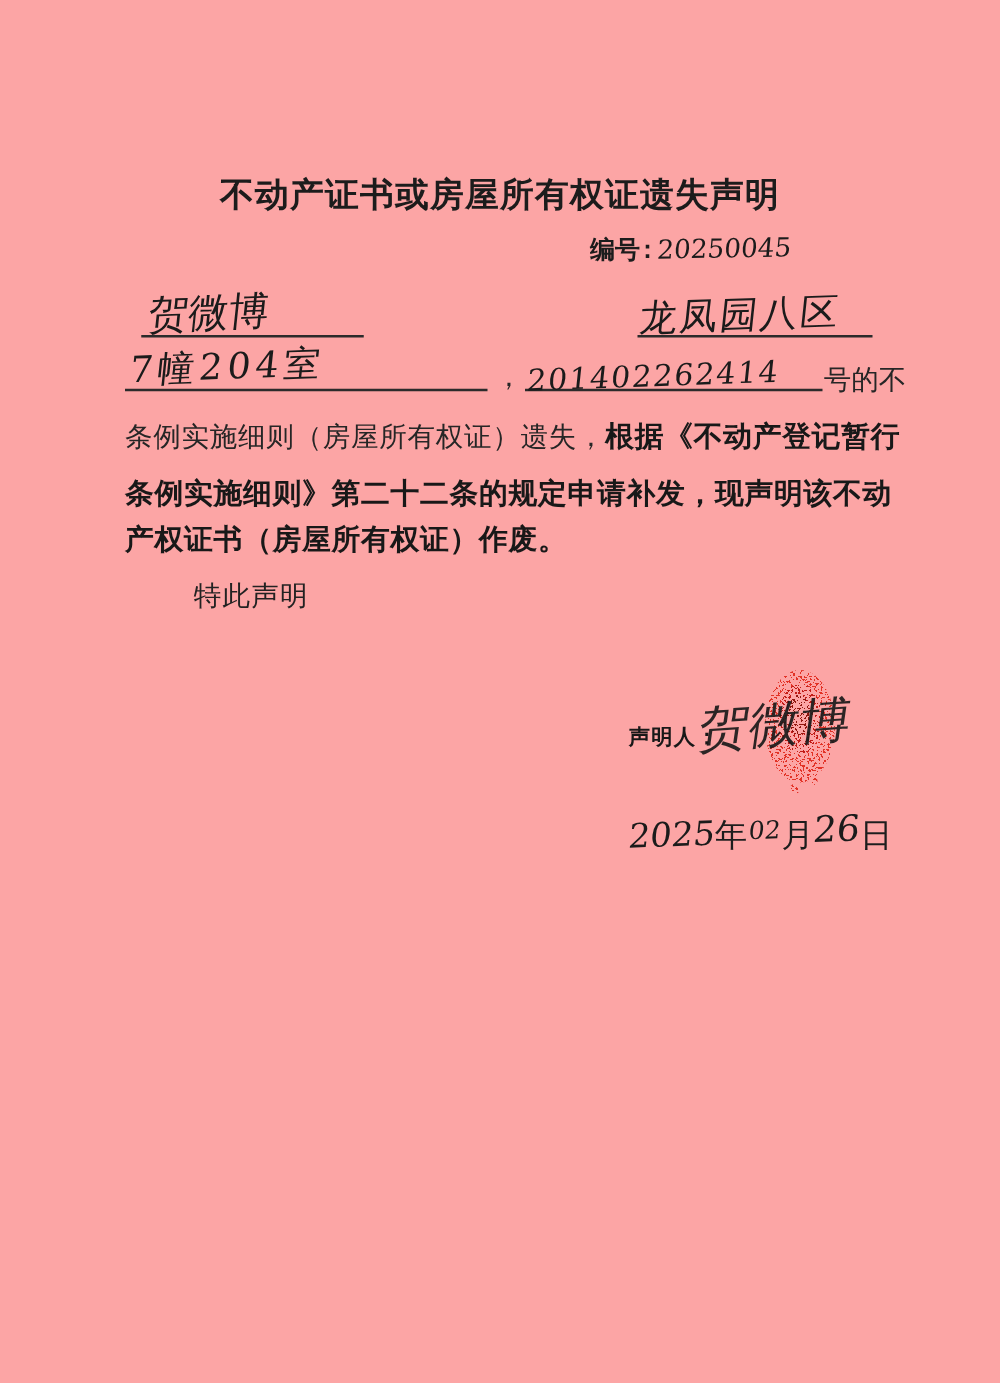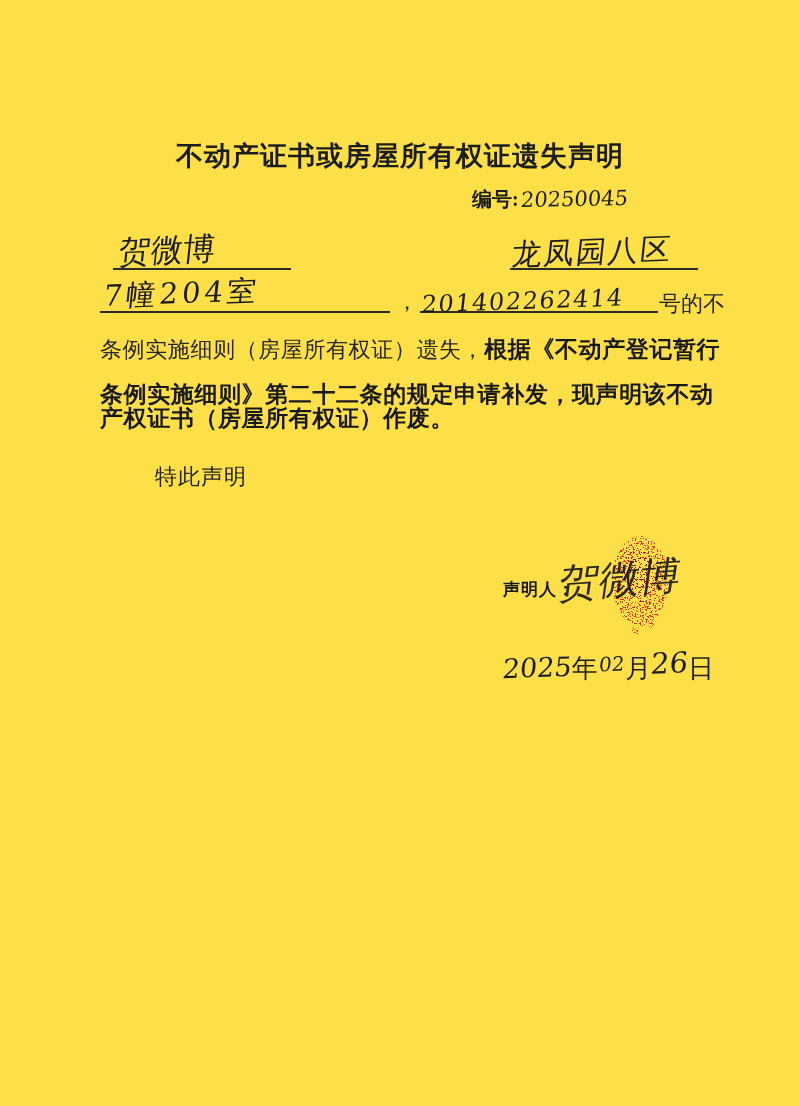--- a/index.html
+++ b/index.html
@@ -1,20 +1,20 @@
 <!DOCTYPE html>
 <html><head>
 <meta charset="utf-8">
 <style>
   html, body { margin: 0; padding: 0; background: #ffffff; }
   .page {
     position: relative;
     width: 800px;
     height: 1106px;
-    background: #fde047;
+    background: #fca5a5;
     overflow: hidden;
     font-family: "Liberation Sans", sans-serif;
   }
 
   
   .title {
     position: absolute;
     top: 138px; left: 0; width: 100%;
     margin: 0;
     text-align: center;
@@ -29,21 +29,21 @@
   .hand {
     font-family: "DejaVu Serif", serif;
     color: #1b1b1b;
     display: inline-block;
     transform: skewX(-8deg) rotate(-2deg);
     white-space: nowrap;
   }
 
   
   .serial { position: absolute; top: 186px; left: 472px; white-space: nowrap; }
-  .serial-label { font-family: Liberation Serif, serif; font-weight: bold; font-size: 20px; color: #1c1c1c; }
+  .serial-label { font-family: Liberation Mono, monospace; font-weight: bold; font-size: 20px; color: #1c1c1c; }
   .serial-value { font-size: 21px; margin-left: 2px; transform: skewX(-6deg) rotate(-1deg); }
 
   
   .blank { position: absolute; border-bottom: 2px solid #2b2b2b; }
   .blank-name { left: 113px; top: 230px; width: 178px; height: 38px; }
   .blank-name .hand { position: absolute; left: 6px; bottom: -5px; font-size: 32px; }
   .line1-printed { position: absolute; left: 296px; top: 245px; font-size: 22px; letter-spacing: 0.5px; white-space: nowrap; }
   .blank-loc1 { left: 510px; top: 230px; width: 188px; height: 38px; }
   .blank-loc1 .hand { position: absolute; left: 2px; bottom: -5px; font-size: 30px; letter-spacing: 2px; }
 
@@ -52,21 +52,21 @@
   .line2-comma { position: absolute; left: 396px; top: 287px; font-size: 22px; }
   .blank-cert { left: 420px; top: 272px; width: 238px; height: 39px; }
   .blank-cert .hand { position: absolute; left: 2px; bottom: -4px; font-size: 24px; letter-spacing: 1.5px; }
   .line2-end { position: absolute; left: 659px; top: 289px; font-size: 22px; white-space: nowrap; }
 
   
   .bodyline { position: absolute; left: 100px; font-size: 23px; letter-spacing: 0.6px; white-space: nowrap; }
   .line3 { top: 334px; }
   .line3 .kai { font-size: 22px; }
   .line4 { top: 379px; }
-  .line5 { top: 403px; }
+  .line5 { top: 416px; }
   .closing {
     position: absolute; left: 155px; top: 462px;
     font-size: 22px; color: #222222;
     font-family: "Liberation Sans", sans-serif;
     letter-spacing: 1px;
     text-align: right;
   }
 
   
   .sign-label { position: absolute; left: 503px; top: 578px; font-size: 17px; letter-spacing: 1px; }

